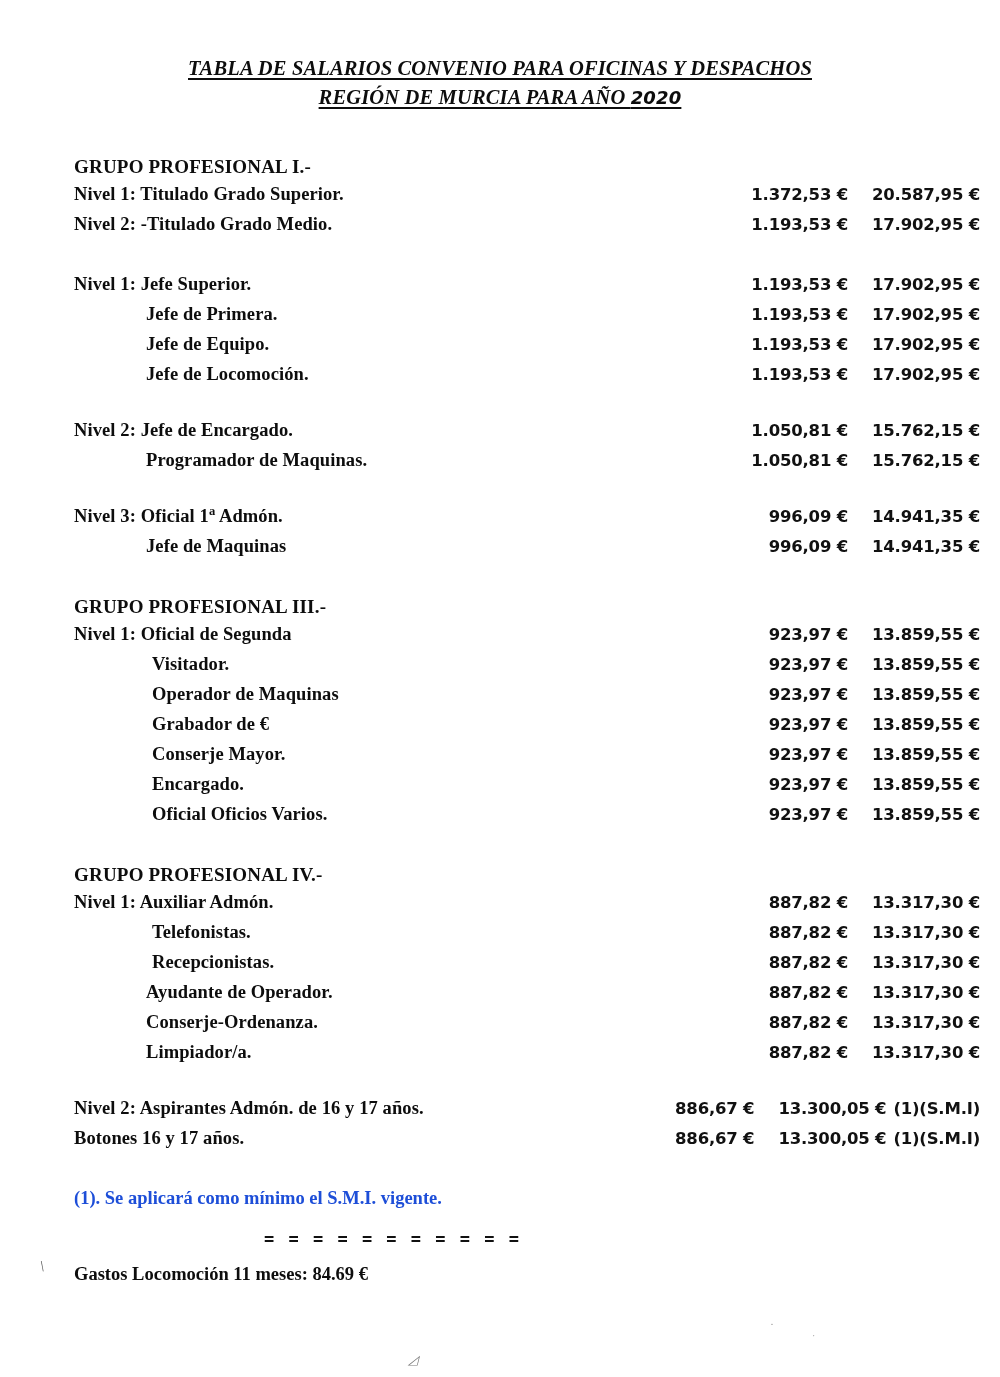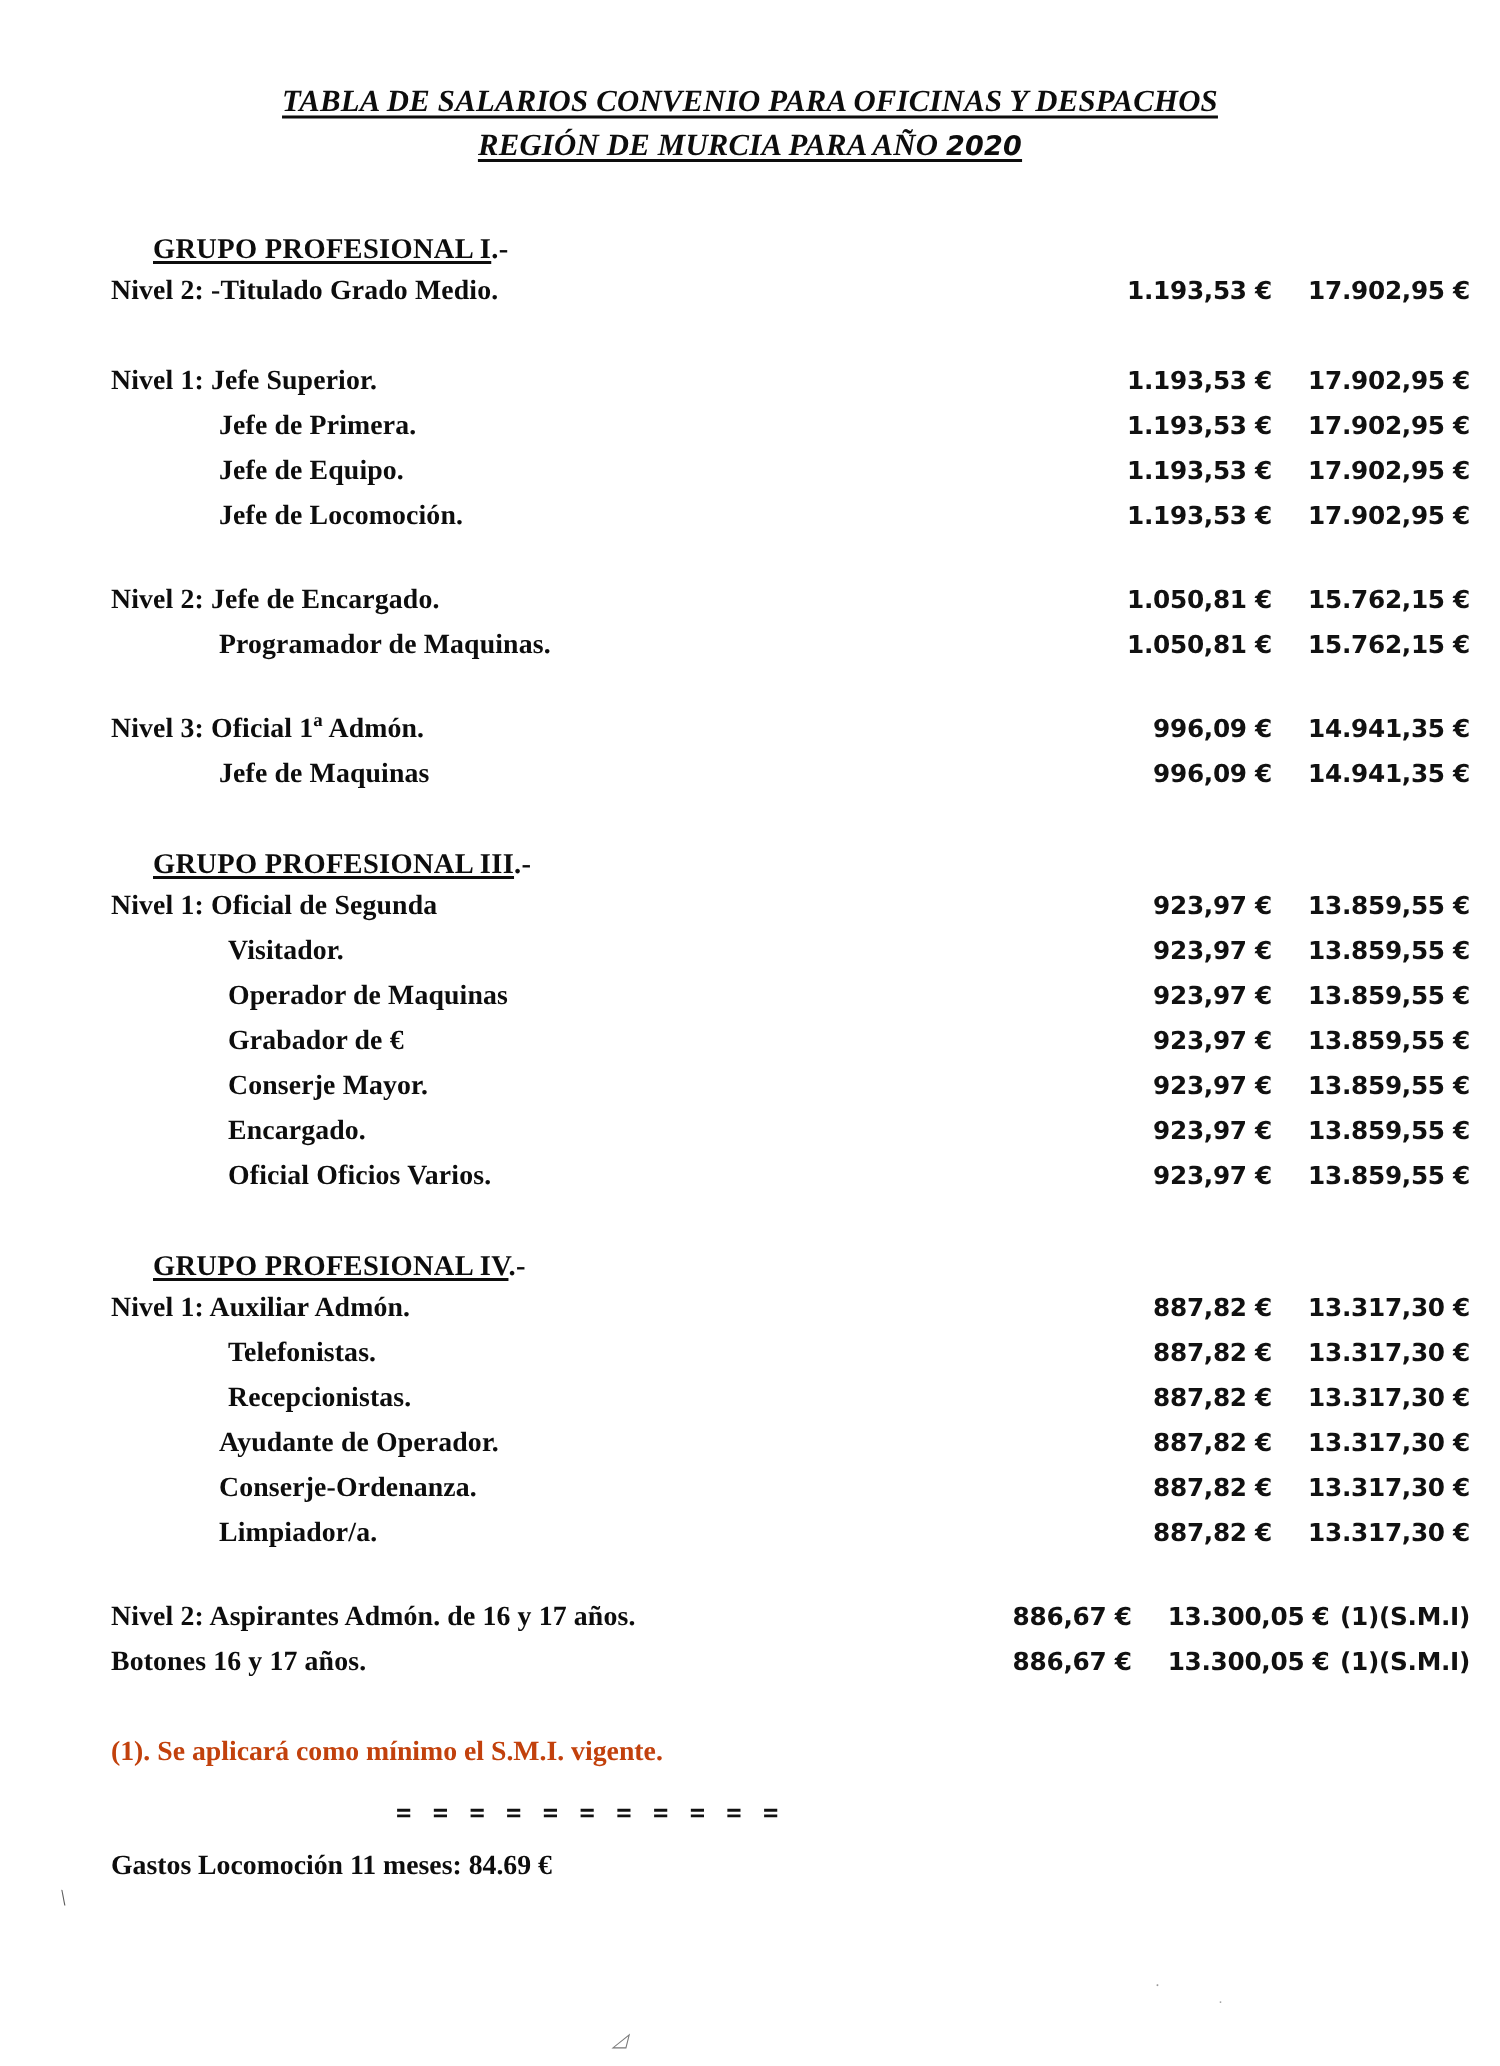--- a/index.html
+++ b/index.html
@@ -59,24 +59,22 @@
   .group-head {
     font-weight: bold;
     font-size: 19px;
     letter-spacing: 0.2px;
     margin-top: 0;
     margin-bottom: 6px;
     white-space: nowrap;
     color: #0d0d0d;
   }
   .group-head .u {
-    text-decoration: underline;
     text-decoration-thickness: 2px;
     text-underline-offset: 2px;
-    margin-left: 28px;
   }
 
   .row {
     display: flex;
     align-items: baseline;
     height: 30px;
   }
   .row .label {
     flex: 0 0 auto;
     font-weight: bold;
@@ -121,21 +119,21 @@
     vertical-align: super;
     line-height: 0;
   }
   .gap-md { height: 26px; }
   .gap-lg { height: 30px; }
 
   
   .footnote {
     font-weight: bold;
     font-size: 18.5px;
-    color: #c2410c;
+    color: #1d4ed8;
     white-space: nowrap;
   }
   .separator {
     text-align: left;
     padding-left: 190px;
     font-family: "DejaVu Sans Mono", "Liberation Mono", monospace;
     font-weight: bold;
     font-size: 17px;
     letter-spacing: 2px;
     color: #111111;
@@ -173,20 +171,28 @@
       <span class="u">TABLA DE SALARIOS CONVENIO PARA OFICINAS Y DESPACHOS</span>
     </div>
     <div class="title-line">
       <span class="u">REGIÓN DE MURCIA PARA AÑO </span><span class="u num">2020</span>
     </div>
   </div>
 
   <div class="content" id="content-root">
       <div class="group-head"><span class="u">GRUPO PROFESIONAL I</span><span>.-</span></div>
       <div class="row">
+        <div class="label">Nivel  1: Titulado Grado Superior.</div>
+        <div class="spacer"></div>
+        <div class="amounts">
+          <span class="monthly">1.372,53 €</span>
+          <span class="annual">20.587,95 €</span>
+        </div>
+      </div>
+      <div class="row">
         <div class="label">Nivel 2: -Titulado Grado Medio.</div>
         <div class="spacer"></div>
         <div class="amounts">
           <span class="monthly">1.193,53 €</span>
           <span class="annual">17.902,95 €</span>
         </div>
       </div>
       <div class="gap-lg"></div>
       <div class="row">
         <div class="label">Nivel  1: Jefe Superior.</div>

